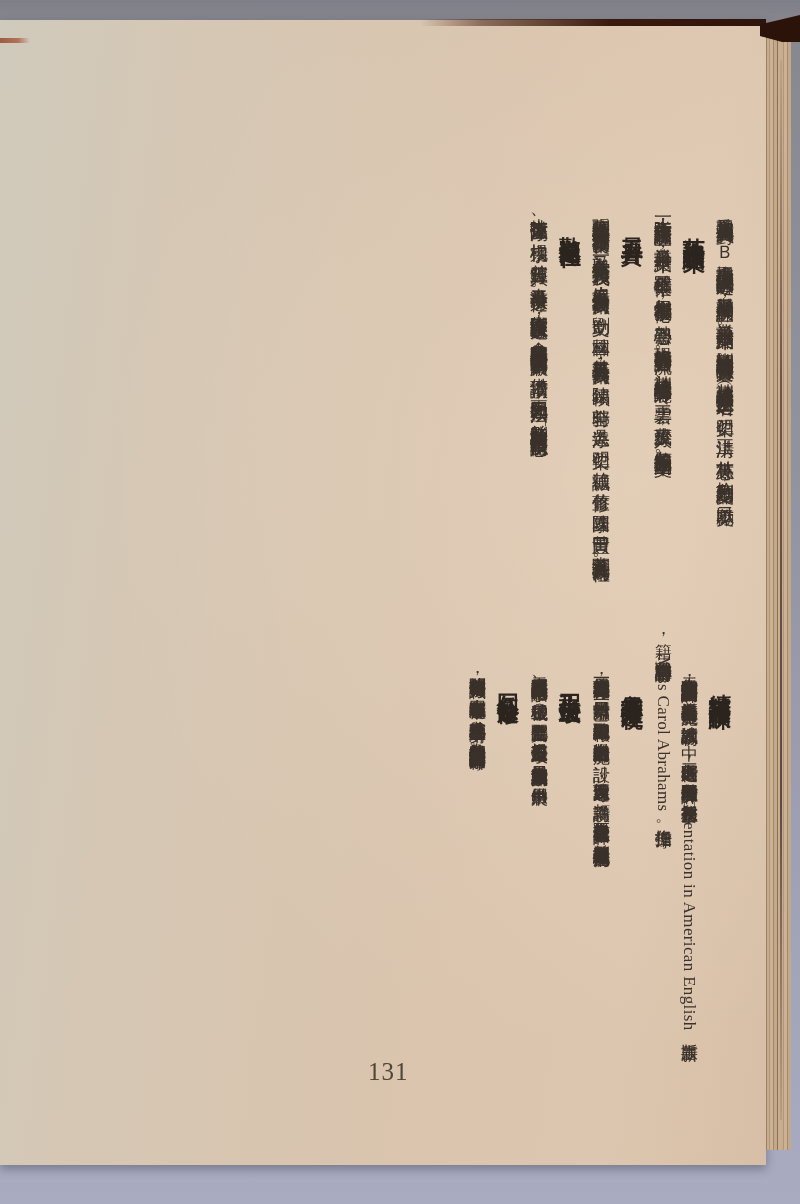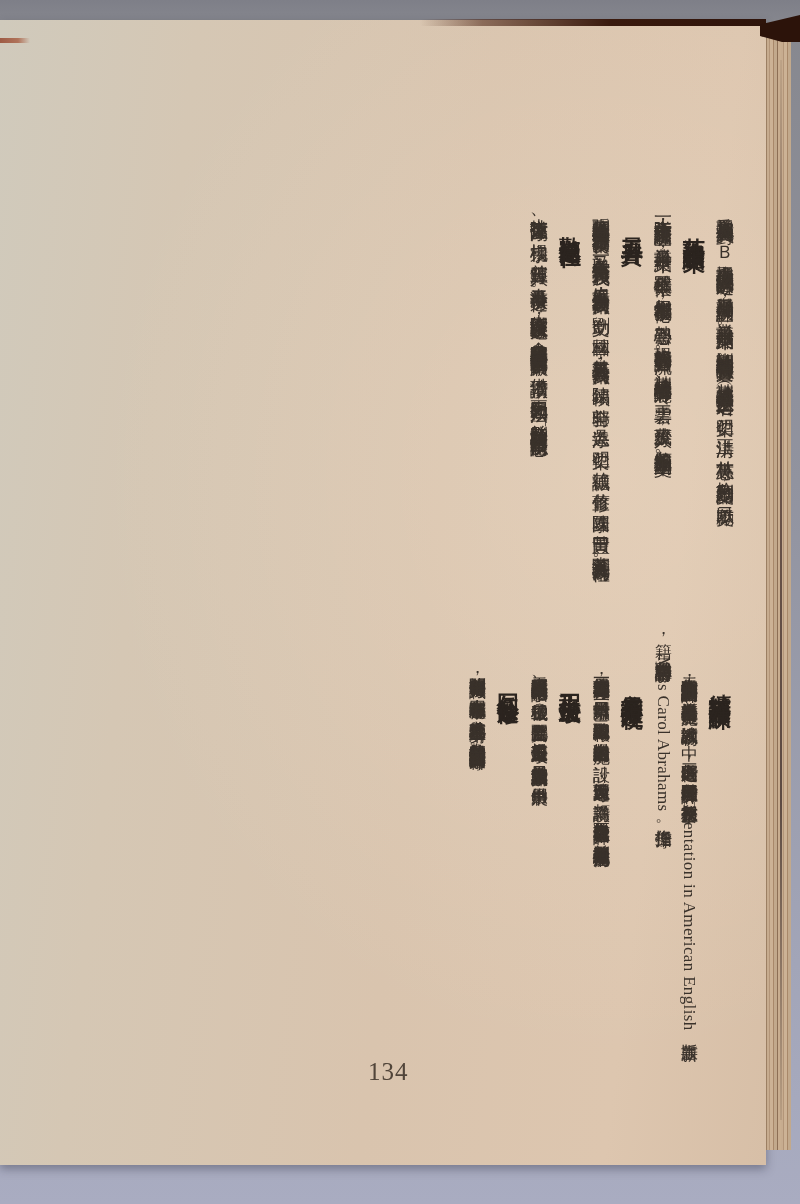--- a/index.html
+++ b/index.html
@@ -89,20 +89,20 @@
     <h2 class="v-h2">續辦英語進修訓練</h2>
     <p>本隊六十二年度電信勞工敎育英語進修訓練續辦計劃，業經奉准並自十一月二十二日起實施。該訓練方式以初、中、高之三個階段進行，每階段平均以四個月計算。敎材系採用全套 Orientation in American English新版書籍，並仍聘請「語言中心」講師 Miss Carol Abrahams 擔任指導。</p>
     <h2 class="v-h2">方總局長蒞隊巡視</h2>
     <p>方總局長曁管理局施工處劉處長等一行，於十一月十四日蒞臨第一、二總隊聽取機線工程簡報，對過去機線各部門的工程施工、設計、管理以及人力運用等，頗爲讚許，對今後更應努力改進目標指示甚詳，並分別巡視各機線工程施工現場工作情況。</p>
     <h2 class="v-h2">工程提前竣工</h2>
     <p>本隊所屬第二工程隊經辦擴裝東分局七五字頭市話一〇、〇〇〇號機械工程，爲配合實際需要，提前一個月於十一月十五日竣工，並於十六日由電話局接管正式開放，供用戶申裝。</p>
     <h2 class="v-h2">同仁公餘進修</h2>
     <p>據聞明年將舉辦電信升資考試，本隊有志同仁都在積極準備中。尤其高級資位主管均不辭辛勞，在公餘仍然抽出時間爲其所屬同仁講解指導有關技術方面的專業學科。</p>
   </div>
 
-  <div class="page-number">134</div>
+  <div class="page-number">131</div>
   <div class="deckle"></div>
 </div>
 
 <div class="fore-edge"></div>
 <div class="edge-dark-line"></div>
 <div class="top-band"></div>
 <div class="top-corner"></div>
 
 </body></html>

